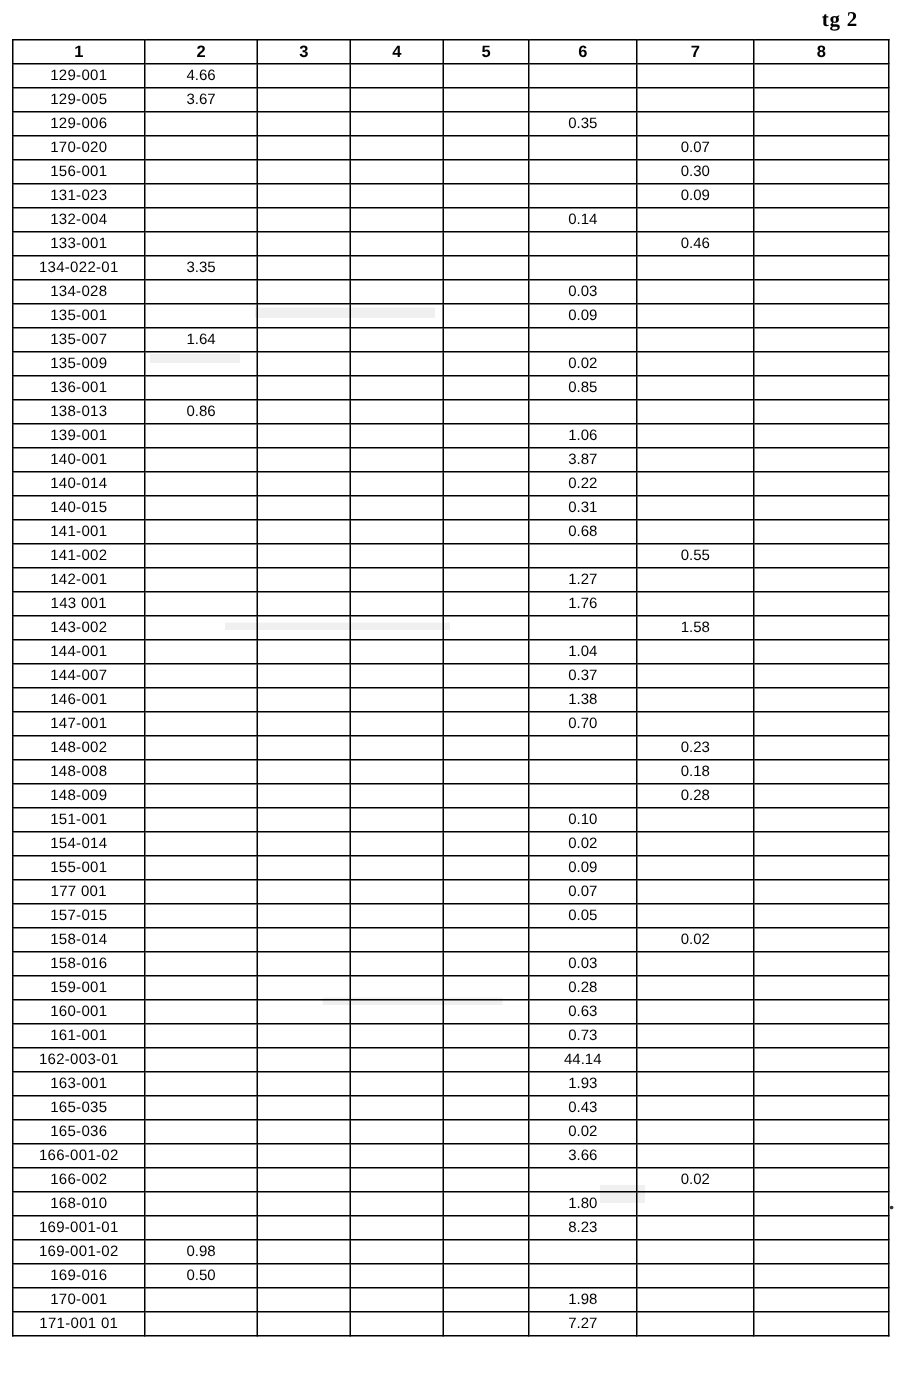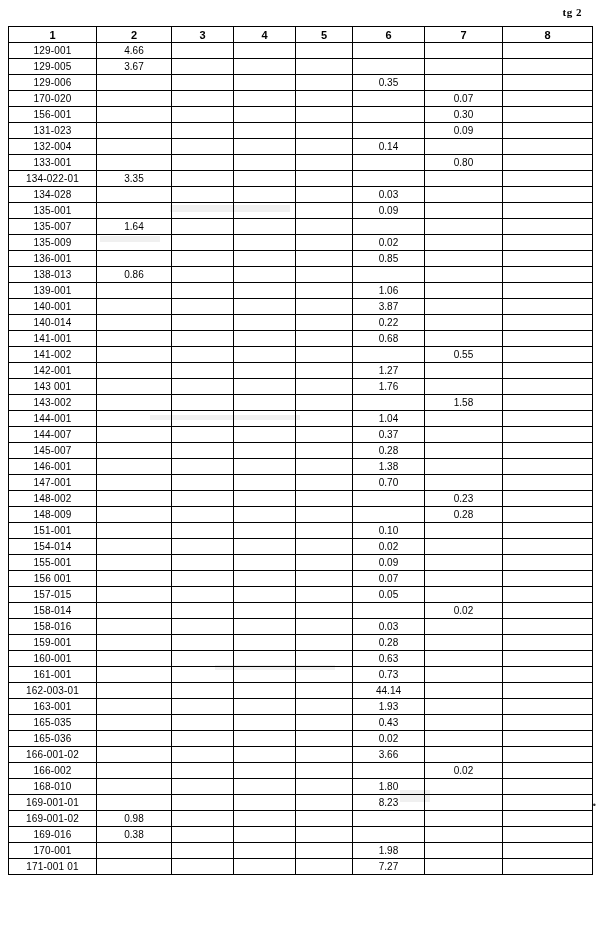--- a/index.html
+++ b/index.html
@@ -17,22 +17,22 @@
   }
   .page {
     position: relative;
     width: 600px;
     height: 930px;
     box-sizing: border-box;
   }
   .page-header {
     position: absolute;
     top: 6px;
-    right: 18px;
-    font-size: 11px;
+    right: 28px;
+    font-size: 14px;
     font-weight: bold;
     letter-spacing: 0.5px;
     font-family: "Liberation Serif", serif;
   }
   .side-mark {
     position: absolute;
     right: 4px;
     top: 800px;
     font-size: 9px;
     color: #333;
@@ -197,21 +197,21 @@
           <td></td>
           <td></td>
         </tr>
         <tr>
           <td class="key">133-001</td>
           <td></td>
           <td></td>
           <td></td>
           <td></td>
           <td></td>
-          <td>0.80</td>
+          <td>0.46</td>
           <td></td>
         </tr>
         <tr>
           <td class="key">134-022-01</td>
           <td>3.35</td>
           <td></td>
           <td></td>
           <td></td>
           <td></td>
           <td></td>
@@ -301,20 +301,30 @@
           <td class="key">140-014</td>
           <td></td>
           <td></td>
           <td></td>
           <td></td>
           <td>0.22</td>
           <td></td>
           <td></td>
         </tr>
         <tr>
+          <td class="key">140-015</td>
+          <td></td>
+          <td></td>
+          <td></td>
+          <td></td>
+          <td>0.31</td>
+          <td></td>
+          <td></td>
+        </tr>
+        <tr>
           <td class="key">141-001</td>
           <td></td>
           <td></td>
           <td></td>
           <td></td>
           <td>0.68</td>
           <td></td>
           <td></td>
         </tr>
         <tr>
@@ -371,68 +381,68 @@
           <td class="key">144-007</td>
           <td></td>
           <td></td>
           <td></td>
           <td></td>
           <td>0.37</td>
           <td></td>
           <td></td>
         </tr>
         <tr>
-          <td class="key">145-007</td>
+          <td class="key">146-001</td>
+          <td></td>
+          <td></td>
+          <td></td>
+          <td></td>
+          <td>1.38</td>
+          <td></td>
+          <td></td>
+        </tr>
+        <tr>
+          <td class="key">147-001</td>
+          <td></td>
+          <td></td>
+          <td></td>
+          <td></td>
+          <td>0.70</td>
+          <td></td>
+          <td></td>
+        </tr>
+        <tr>
+          <td class="key">148-002</td>
+          <td></td>
+          <td></td>
+          <td></td>
+          <td></td>
+          <td></td>
+          <td>0.23</td>
+          <td></td>
+        </tr>
+        <tr>
+          <td class="key">148-008</td>
+          <td></td>
+          <td></td>
+          <td></td>
+          <td></td>
+          <td></td>
+          <td>0.18</td>
+          <td></td>
+        </tr>
+        <tr>
+          <td class="key">148-009</td>
+          <td></td>
           <td></td>
           <td></td>
           <td></td>
           <td></td>
           <td>0.28</td>
           <td></td>
-          <td></td>
-        </tr>
-        <tr>
-          <td class="key">146-001</td>
-          <td></td>
-          <td></td>
-          <td></td>
-          <td></td>
-          <td>1.38</td>
-          <td></td>
-          <td></td>
-        </tr>
-        <tr>
-          <td class="key">147-001</td>
-          <td></td>
-          <td></td>
-          <td></td>
-          <td></td>
-          <td>0.70</td>
-          <td></td>
-          <td></td>
-        </tr>
-        <tr>
-          <td class="key">148-002</td>
-          <td></td>
-          <td></td>
-          <td></td>
-          <td></td>
-          <td></td>
-          <td>0.23</td>
-          <td></td>
-        </tr>
-        <tr>
-          <td class="key">148-009</td>
-          <td></td>
-          <td></td>
-          <td></td>
-          <td></td>
-          <td></td>
-          <td>0.28</td>
-          <td></td>
         </tr>
         <tr>
           <td class="key">151-001</td>
           <td></td>
           <td></td>
           <td></td>
           <td></td>
           <td>0.10</td>
           <td></td>
           <td></td>
@@ -451,21 +461,21 @@
           <td class="key">155-001</td>
           <td></td>
           <td></td>
           <td></td>
           <td></td>
           <td>0.09</td>
           <td></td>
           <td></td>
         </tr>
         <tr>
-          <td class="key">156 001</td>
+          <td class="key">177 001</td>
           <td></td>
           <td></td>
           <td></td>
           <td></td>
           <td>0.07</td>
           <td></td>
           <td></td>
         </tr>
         <tr>
           <td class="key">157-015</td>
@@ -612,21 +622,21 @@
           <td>0.98</td>
           <td></td>
           <td></td>
           <td></td>
           <td></td>
           <td></td>
           <td></td>
         </tr>
         <tr>
           <td class="key">169-016</td>
-          <td>0.38</td>
+          <td>0.50</td>
           <td></td>
           <td></td>
           <td></td>
           <td></td>
           <td></td>
           <td></td>
         </tr>
         <tr>
           <td class="key">170-001</td>
           <td></td>

